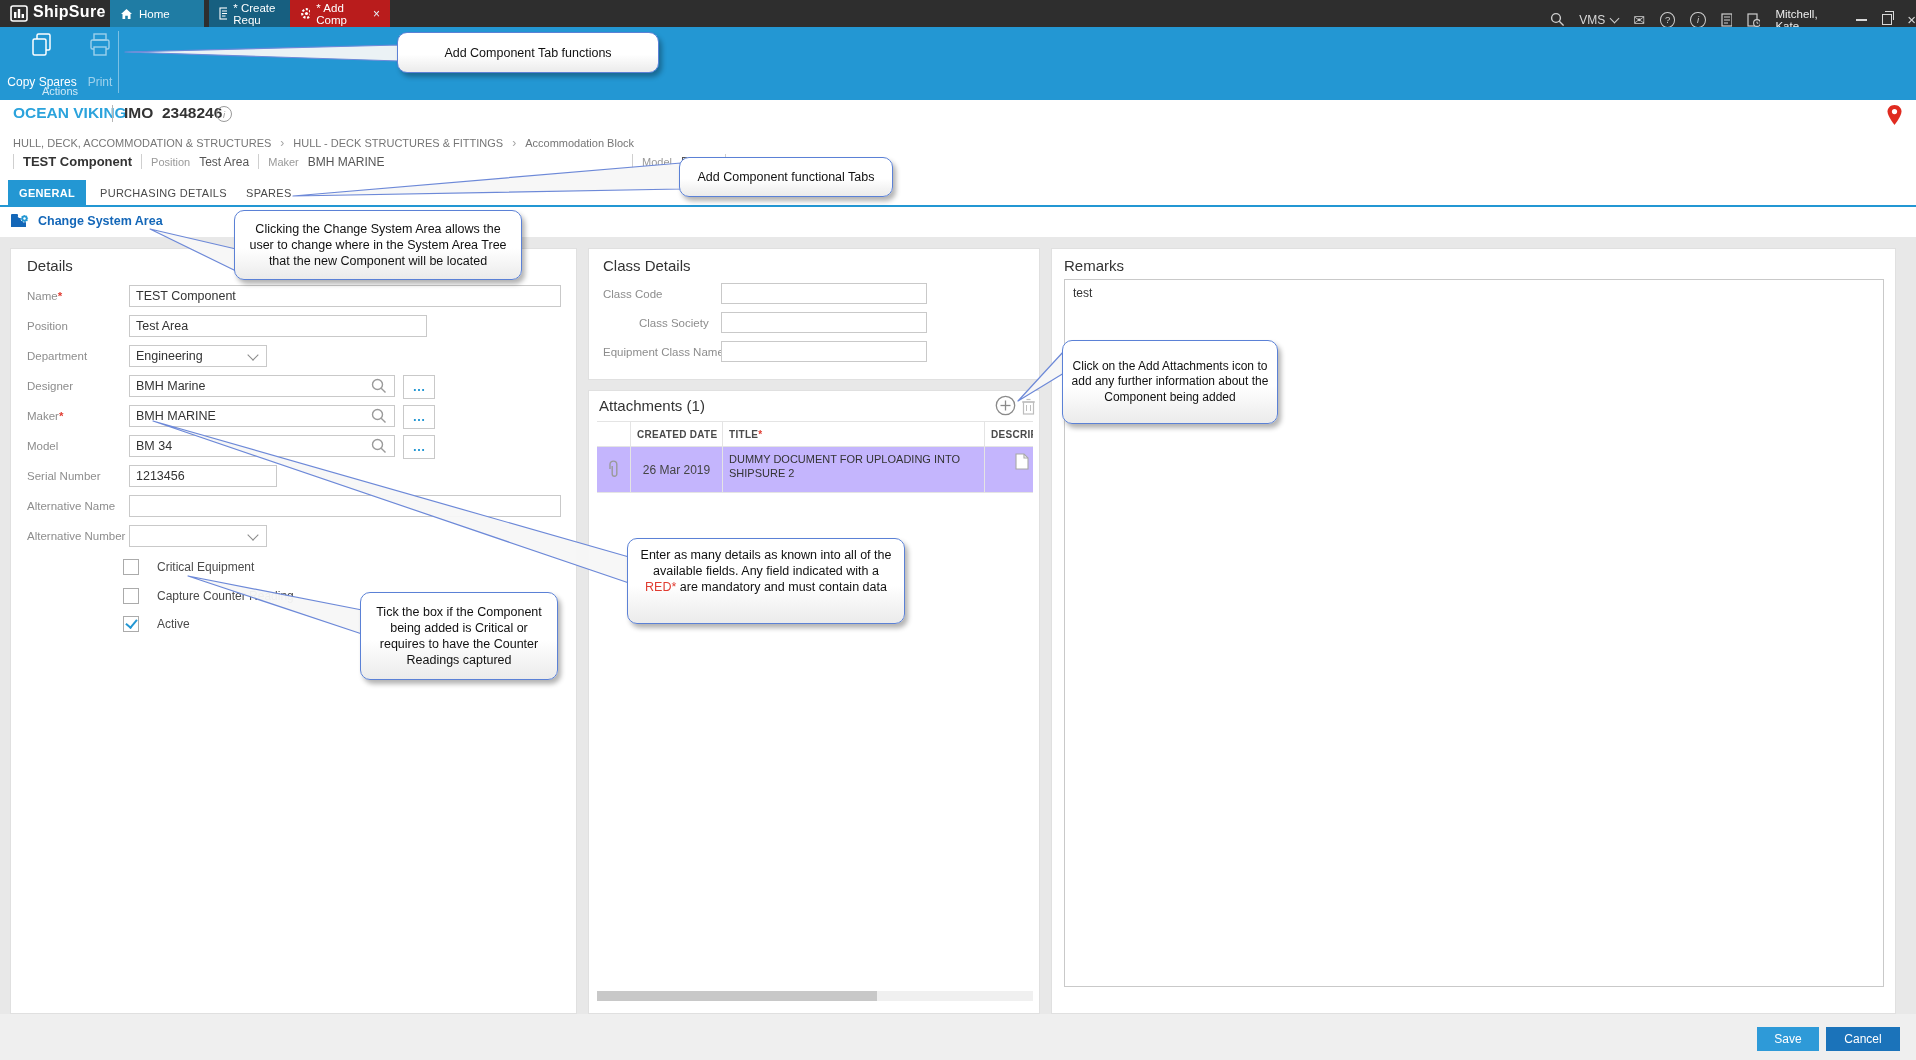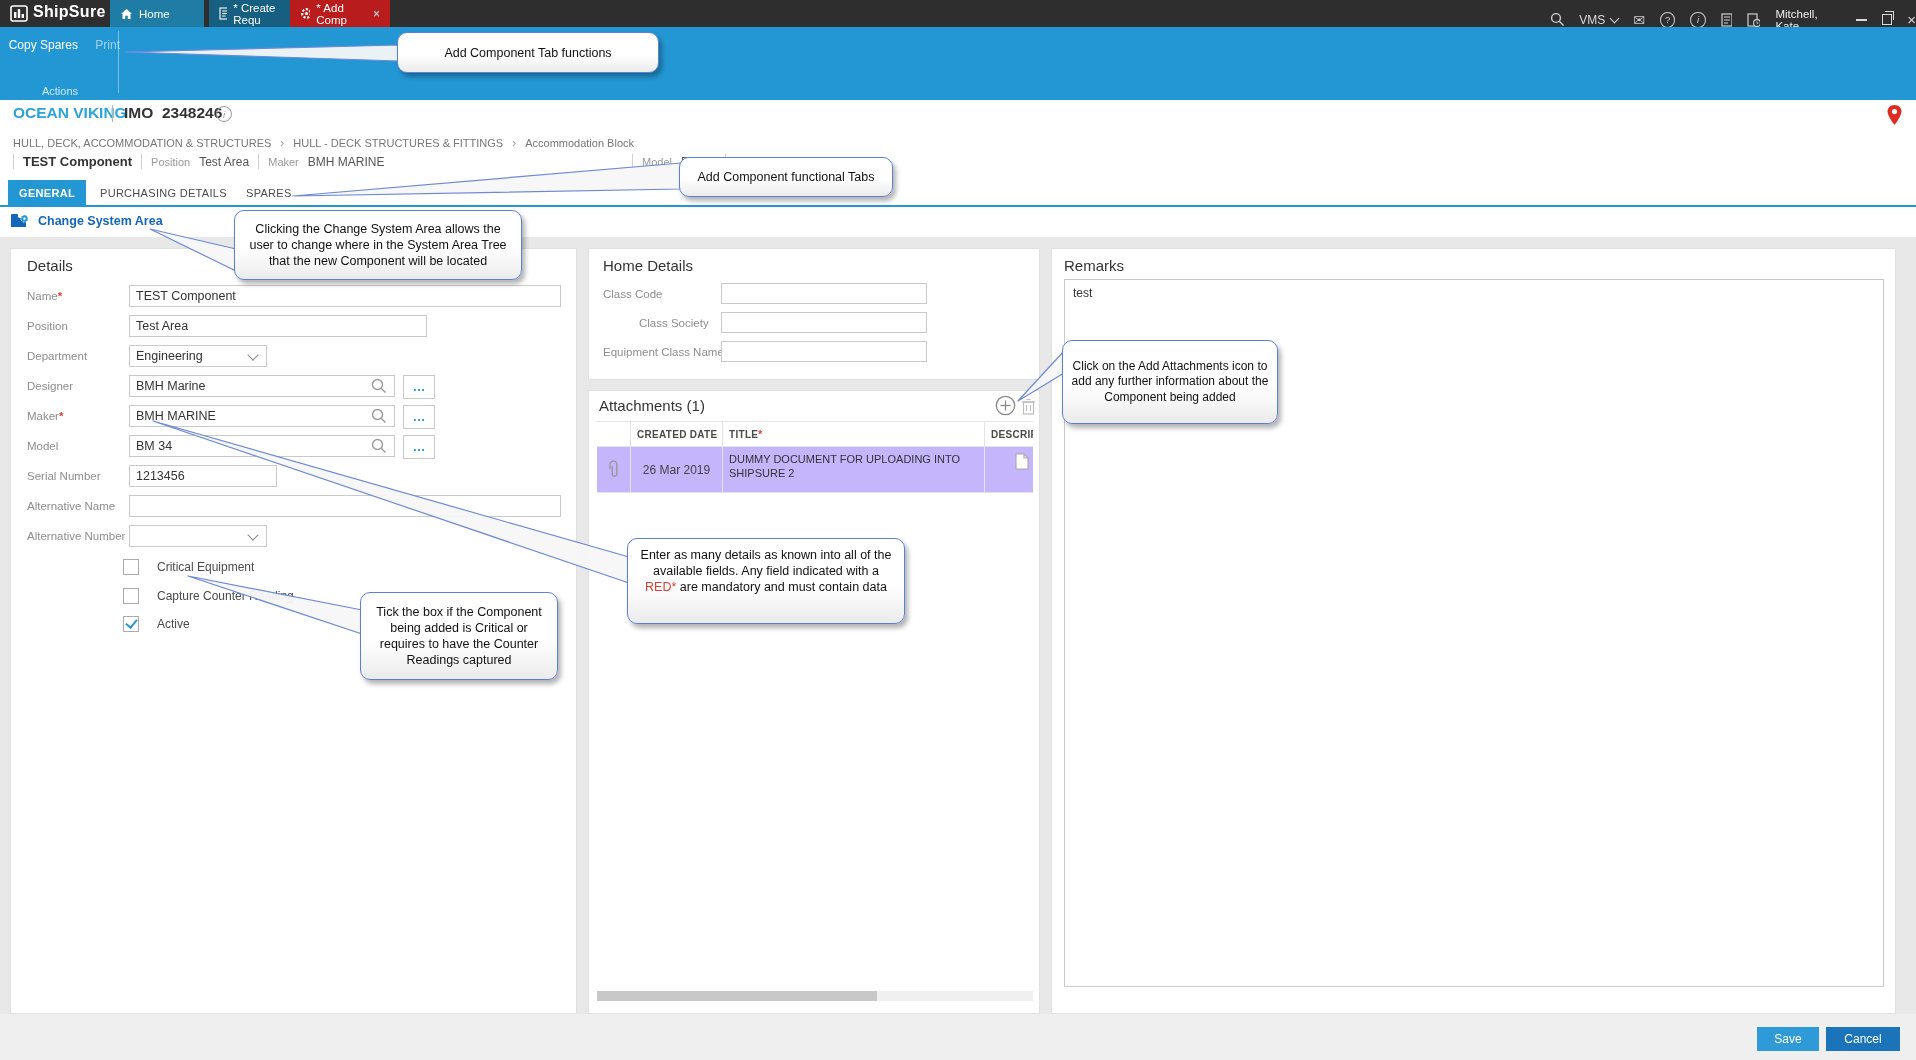--- a/index.html
+++ b/index.html
@@ -21,22 +21,22 @@
               display:inline-flex;align-items:center;justify-content:center;color:#cfcfcf;}
   .chev{display:inline-block;width:6px;height:6px;border-right:1.5px solid #cfcfcf;border-bottom:1.5px solid #cfcfcf;
         transform:rotate(45deg);margin-top:-3px;}
   .win-min{width:11px;height:2px;background:#d8d8d8;display:inline-block;}
   .win-restore{width:9px;height:9px;border:1px solid #d8d8d8;display:inline-block;position:relative;}
   .win-restore:after{content:"";position:absolute;left:2px;top:-4px;width:8px;height:8px;
         border-top:1px solid #d8d8d8;border-right:1px solid #d8d8d8;}
   .win-close{font-size:15px;color:#d8d8d8;line-height:1;}
   
   .ribbon{left:0;top:27px;width:1916px;height:73px;background:#2397d3;}
-  .rbtn{position:absolute;top:6px;display:flex;flex-direction:row;align-items:center;gap:18px;color:#fff;
-        font-size:12px;cursor:default;justify-content:flex-end;}
+  .rbtn{position:absolute;top:6px;display:flex;flex-direction:column;align-items:center;gap:18px;color:#fff;
+        font-size:12px;cursor:default;}
   .rbtn .lbl{white-space:nowrap;}
   .ribbon-group-label{position:absolute;left:0;top:58px;width:120px;text-align:center;font-size:11px;color:#cfe9f7;}
   .ribbon-sep{position:absolute;left:118px;top:4px;width:1px;height:62px;background:rgba(255,255,255,.4);}
   
   .vname{left:13px;top:104px;font-size:15.5px;font-weight:bold;color:#2ba3dc;}
   .vpipe{left:112px;top:105px;width:0;height:17px;border-left:1px solid #b5b5b5;}
   .vimo{top:104px;font-size:15.5px;font-weight:bold;color:#333;}
   .info-ico{left:216px;top:106px;width:14px;height:14px;border:1px solid #9a9a9a;border-radius:50%;
             color:#9a9a9a;font-size:9.5px;font-style:italic;display:flex;align-items:center;justify-content:center;}
   .crumbs{left:13px;top:136px;display:flex;align-items:center;gap:9px;font-size:11px;color:#767676;}
@@ -294,21 +294,21 @@
     <div class="cblabel" style="left:146px;top:310px;">Critical Equipment</div>
 
     <div class="cb" style="left:112px;top:339px;"></div>
     <div class="cblabel" style="left:146px;top:339px;">Capture Counter Reading</div>
 
     <div class="cb on" style="left:112px;top:367px;"></div>
     <div class="cblabel" style="left:146px;top:367px;">Active</div>
   </div>
 
   <div class="panel" style="left:588px;top:248px;width:452px;height:132px;">
-    <div class="ptitle" style="left:14px;top:8px;">Home Details</div>
+    <div class="ptitle" style="left:14px;top:8px;">Class Details</div>
     <div class="flabel" style="left:14px;top:34px;">Class Code</div>
     <input class="inp" style="left: 132px; top: 34px; width: 206px; height: 21px;" value="">
     <div class="flabel" style="left:14px;top:63px;margin-left:36px;">Class Society</div>
     <input class="inp" style="left: 132px; top: 63px; width: 206px; height: 21px;" value="">
     <div class="flabel" style="left:14px;top:92px;">Equipment Class Name</div>
     <input class="inp" style="left: 132px; top: 92px; width: 206px; height: 21px;" value="">
   </div>
 
   <div class="panel" style="left:588px;top:390px;width:452px;height:624px;">
     <div class="ptitle" style="left:10px;top:6px;">Attachments (1)</div>

